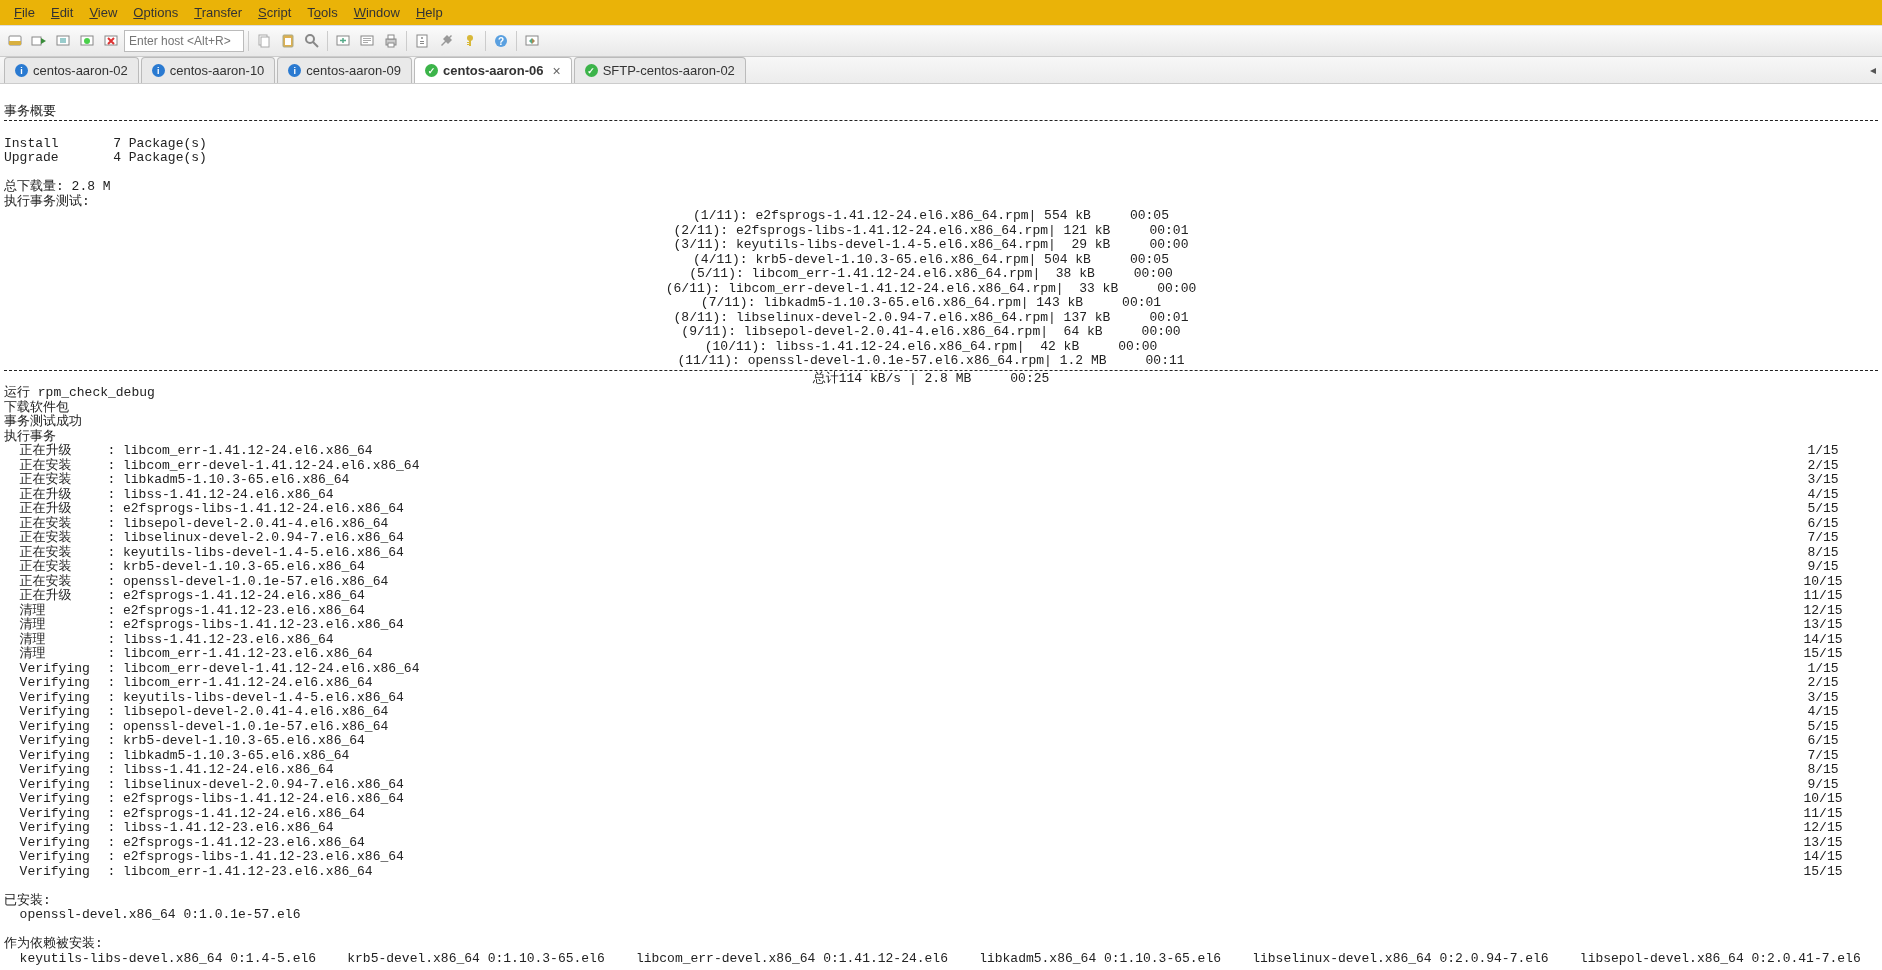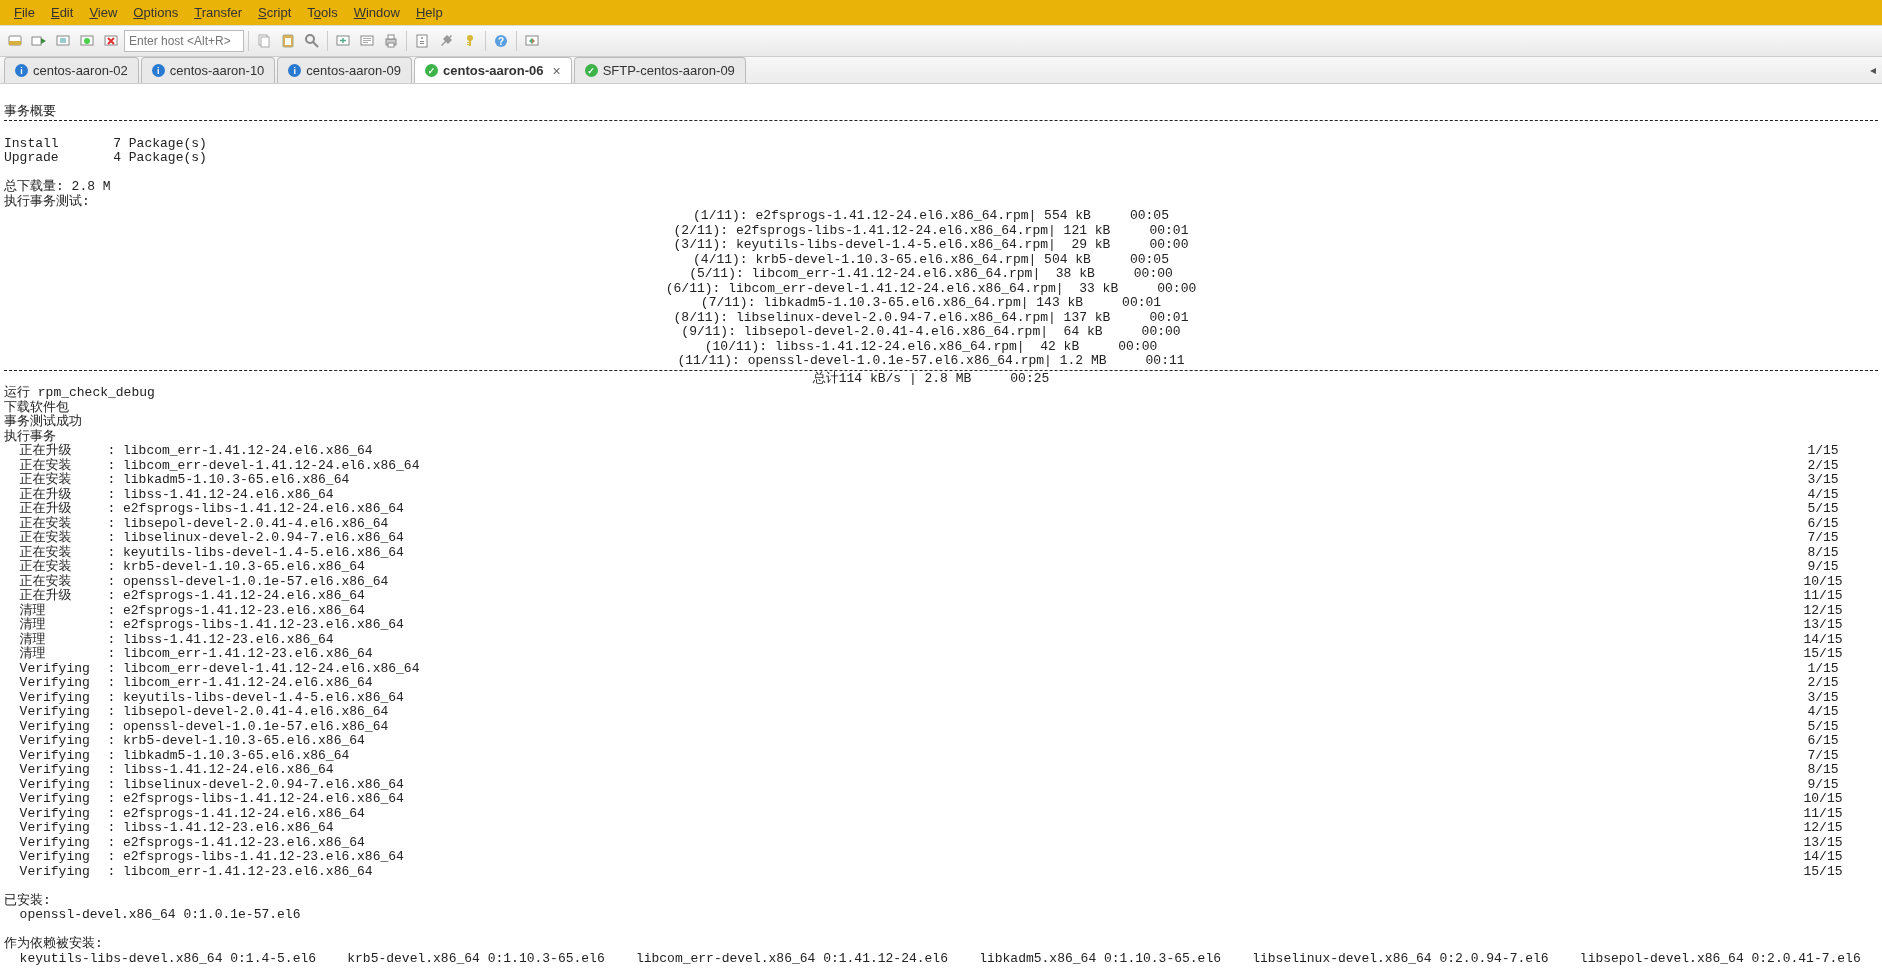--- a/index.html
+++ b/index.html
@@ -170,21 +170,21 @@
         <span class="ticon info">i</span>
         <span>centos-aaron-09</span>
       </div>
       <div class="tab active">
         <span class="ticon ok">✓</span>
         <span>centos-aaron-06</span>
         <span class="close">×</span>
       </div>
       <div class="tab">
         <span class="ticon ok">✓</span>
-        <span>SFTP-centos-aaron-09</span>
+        <span>SFTP-centos-aaron-02</span>
       </div>
     </div>
   <div class="overflow">◂</div>
 </div>
 
 <div class="terminal">
 <span>事务概要</span>
 <hr class="dash">
 <span>Install       7 Package(s)</span>
 <span>Upgrade       4 Package(s)</span>

